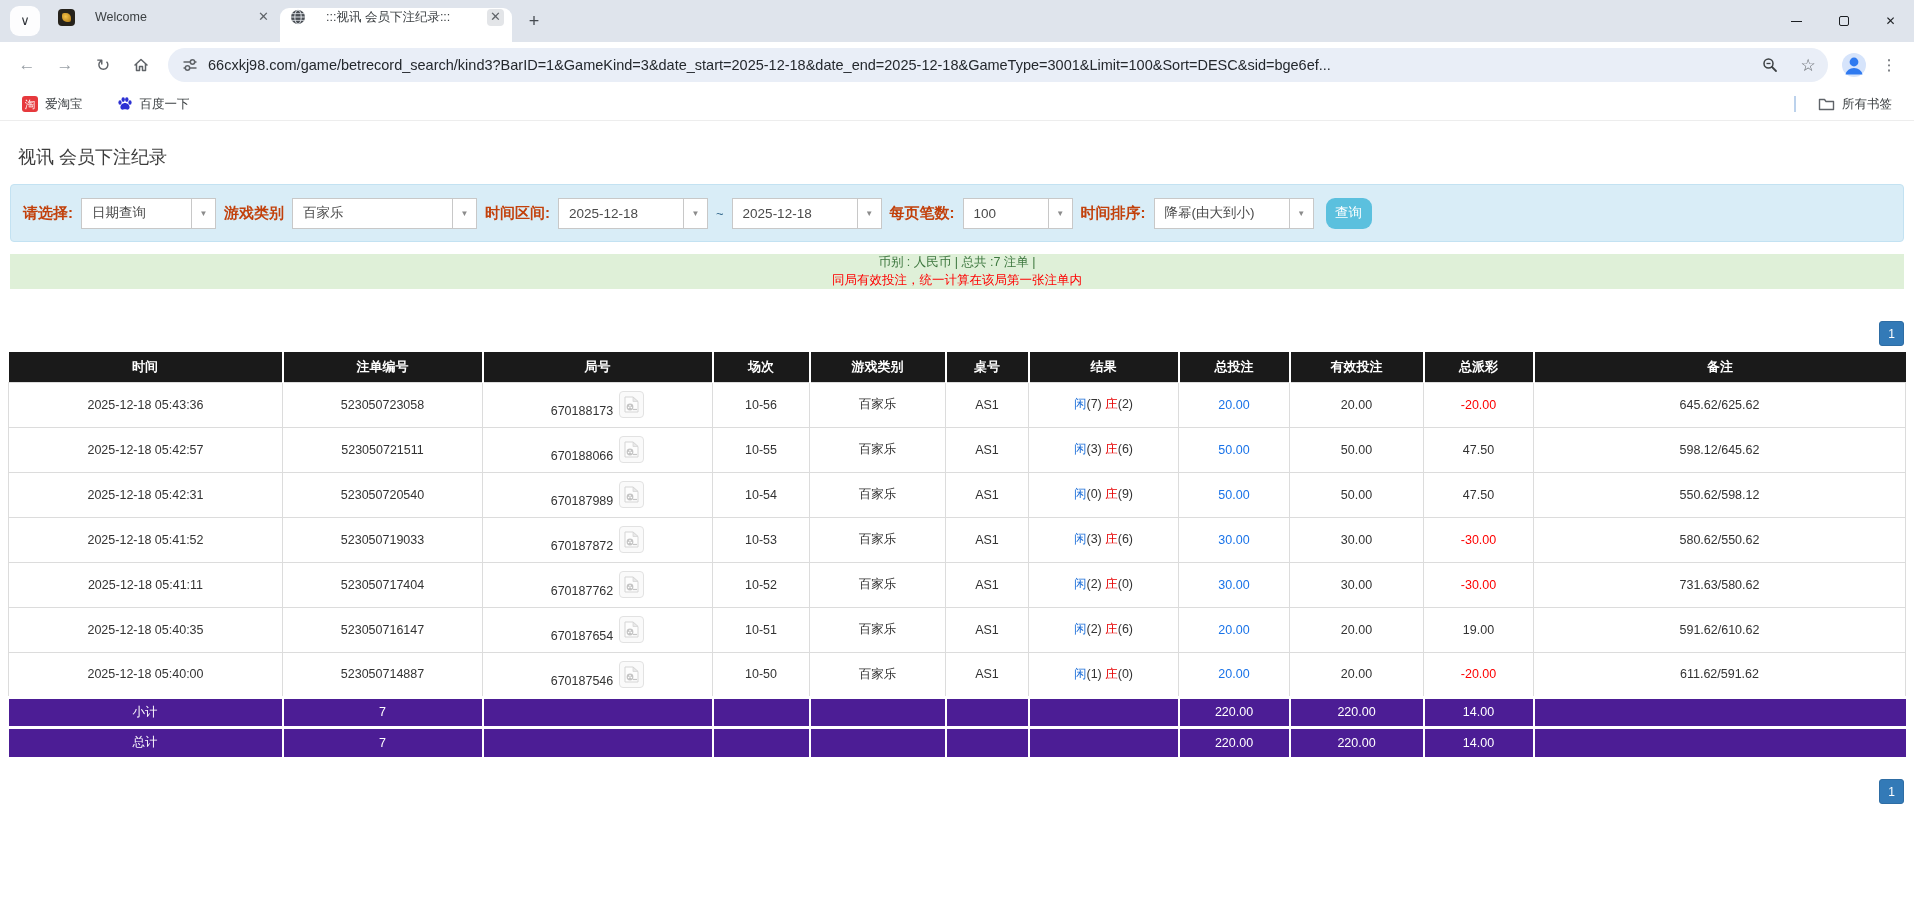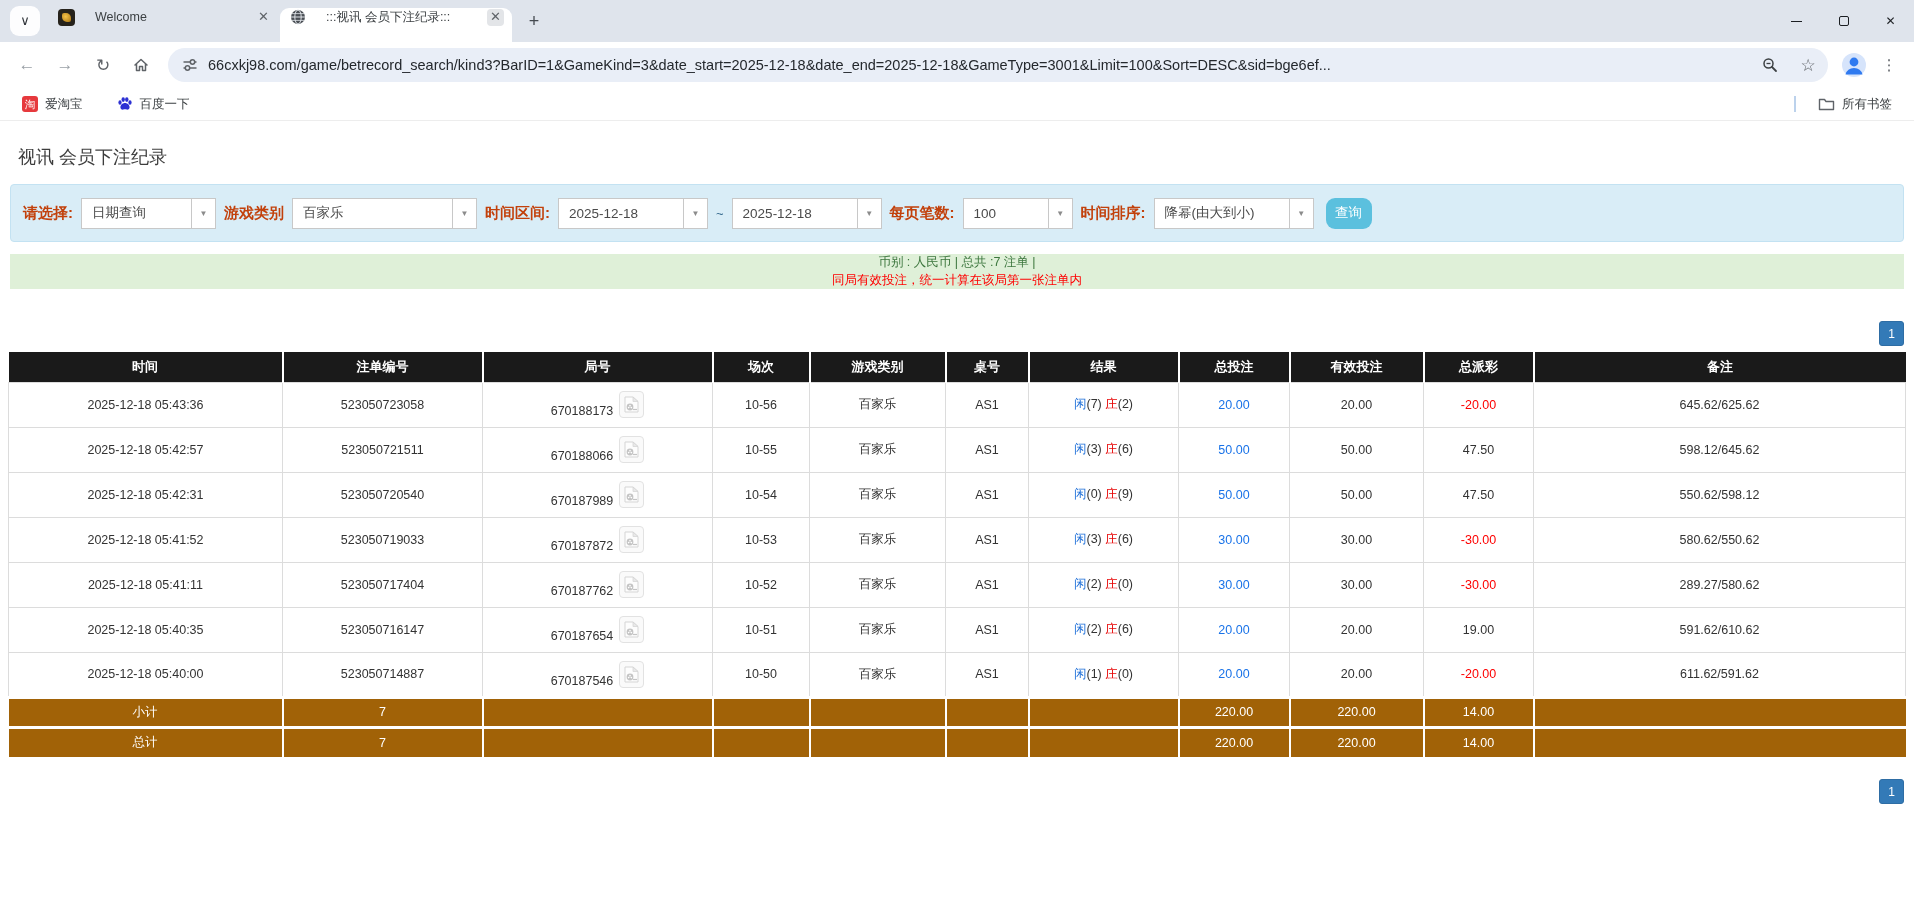--- a/index.html
+++ b/index.html
@@ -85,21 +85,21 @@
   table.bets th:last-child { border-right:none; }
   table.bets td { border:1px solid #dcdcdc; height:45px; text-align:center; background:#fff;
     overflow:hidden; white-space:nowrap; }
   .c-blue { color:#1e6fd9; }
   .c-red { color:#e60000; }
   .amt-link { color:#1a73e8; text-decoration:none; cursor:pointer; }
   td.neg { color:#fd0000; }
   .round-wrap { display:inline-flex; align-items:flex-end; gap:6px; }
   .vicon { width:25px; height:27px; background:#fafafa; border:1px solid #e2e2e2; border-radius:4px;
     display:inline-flex; align-items:center; justify-content:center; cursor:pointer; padding:0; }
-  tr.sum-row td { background:#a16207; color:#fff; height:30px; border:none;
+  tr.sum-row td { background:#4c1d95; color:#fff; height:30px; border:none;
     border-right:2px solid #fff; border-top:3px solid #fff; font-size:12.5px; }
   tr.sum-row td:last-child { border-right:none; }
 </style>
 </head>
 <body>
 
 <div class="tabstrip">
   <button class="tab-search-btn">∨</button>
 
   <div class="tab">
@@ -413,21 +413,21 @@
                 </svg>
               </button>
             </span></td>
    <td>10-52</td>
    <td>百家乐</td>
    <td>AS1</td>
    <td><span class="c-blue">闲</span>(2) <span class="c-red">庄</span>(0)</td>
    <td><a class="amt-link">30.00</a></td>
    <td>30.00</td>
    <td class="neg">-30.00</td>
-   <td>289.27/580.62</td>
+   <td>731.63/580.62</td>
  </tr>
  <tr>
    <td>2025-12-18 05:40:35</td>
    <td>523050716147</td>
    <td><span class="round-wrap">
               <span>670187654</span>
               <button class="vicon">
                 <svg width="15" height="17" viewBox="0 0 15 17">
   <path d="M1 1 h8 l5 4.5 V16 H1 Z" fill="#fdfdfd" stroke="#d5d5d5" stroke-width="1"></path>
   <path d="M9 1 l5 4.5 h-5 Z" fill="#e9e9e9" stroke="#d5d5d5" stroke-width="0.8"></path>

